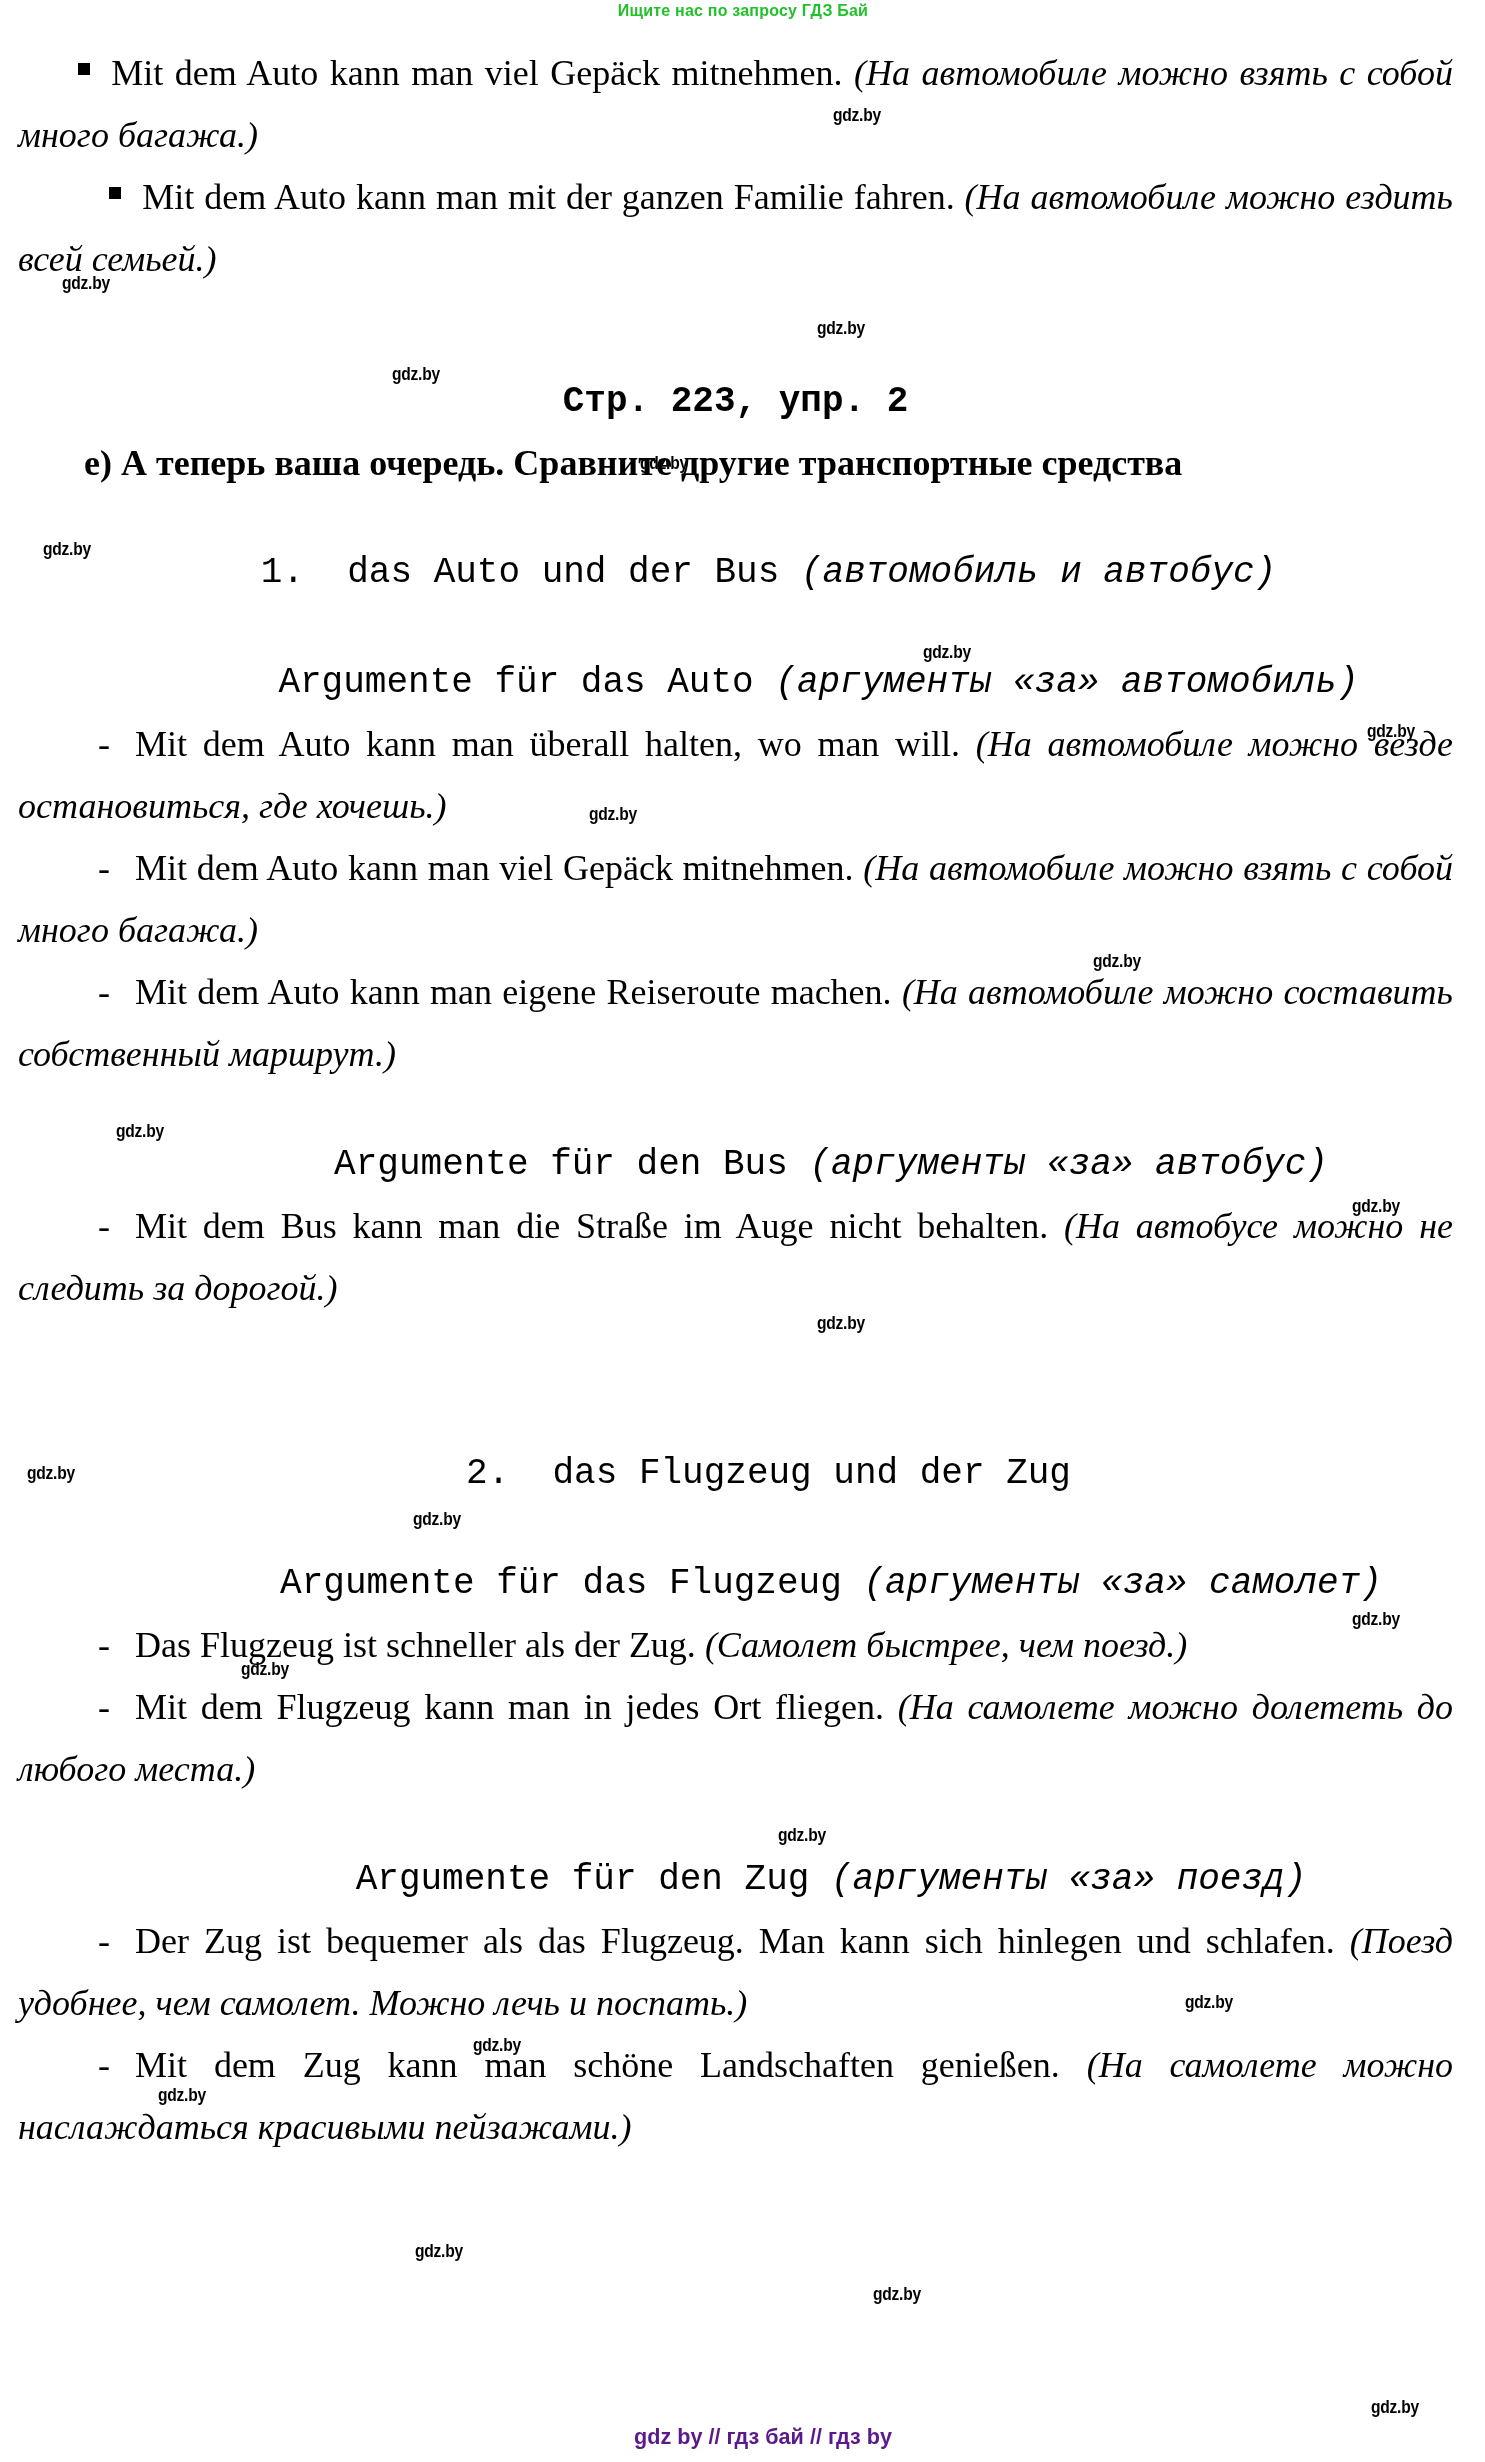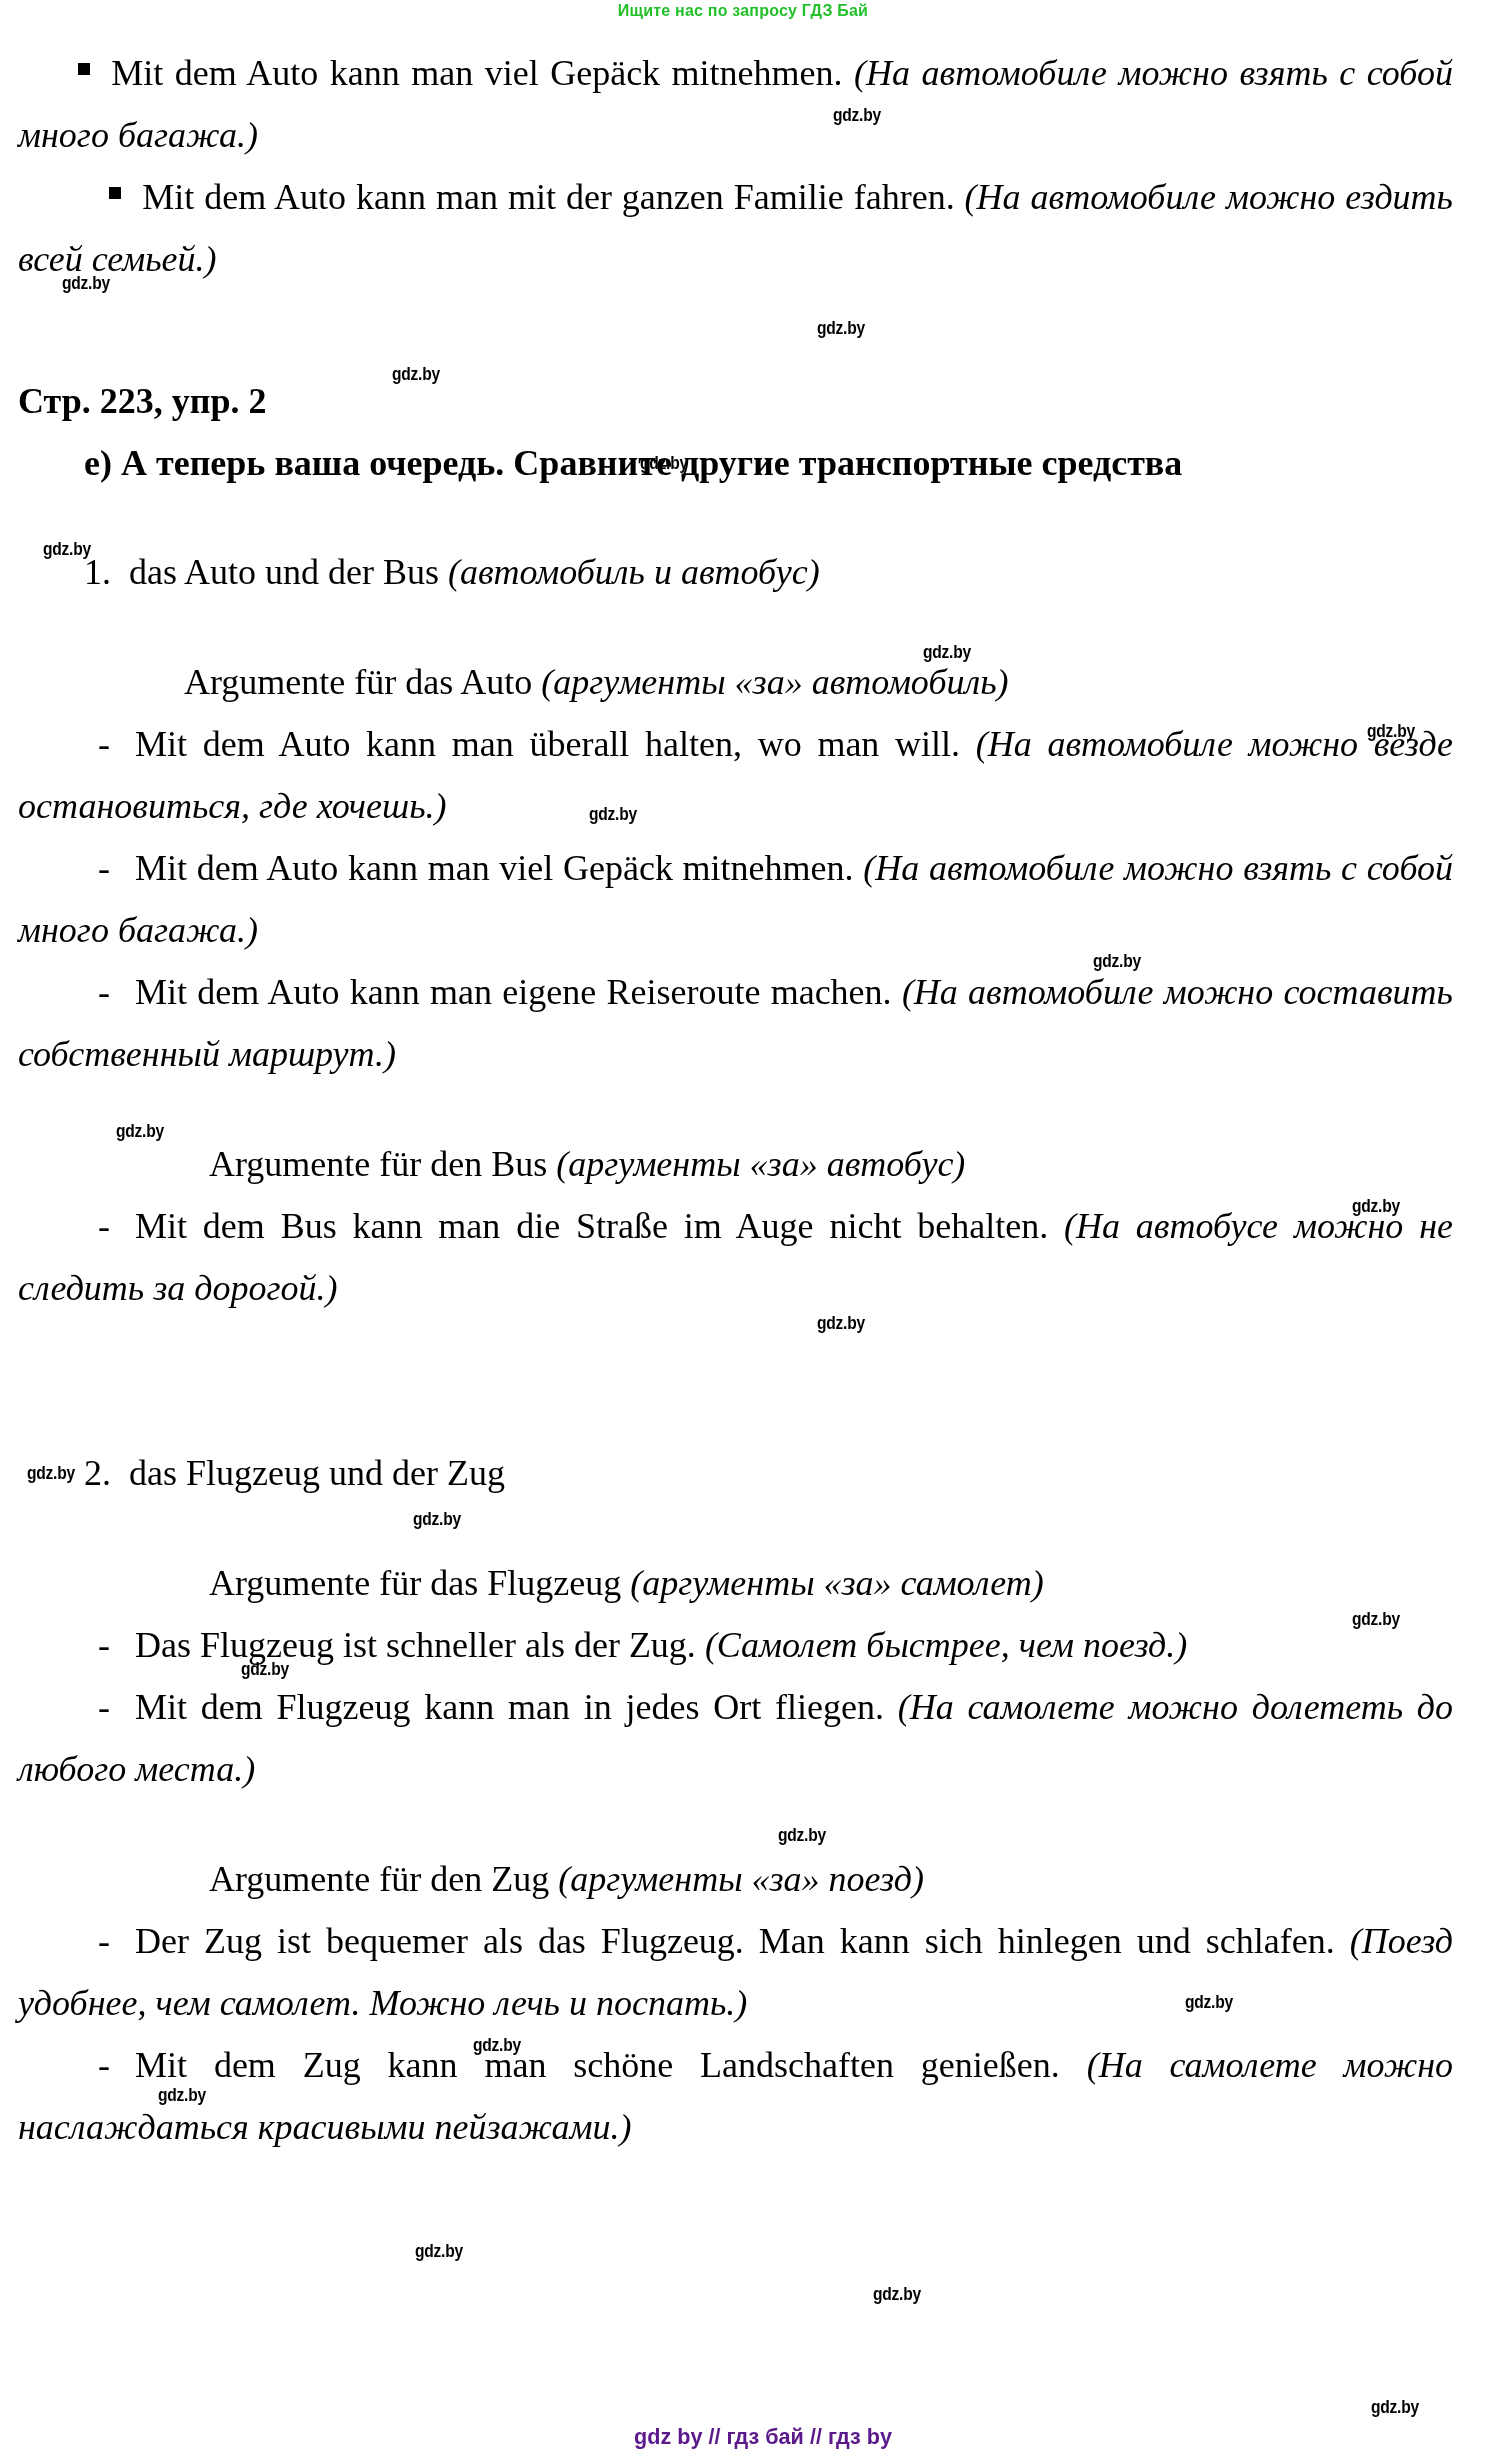--- a/index.html
+++ b/index.html
@@ -64,21 +64,21 @@
 
   p.line {
     margin: 0 0 0 0;
     font-size: 36px;
     line-height: 1.72;
     text-align: justify;
     text-justify: inter-word;
     font-family: "Liberation Serif", "DejaVu Serif", serif;
   }
 
-  p.line.nojust { text-align: left; }
+  p.line.nojust { text-align: center; font-family: Liberation Mono, monospace; }
 
   .de { font-style: normal; margin-top: 32px; }
   .ru { font-style: italic; }
 
   .bold { font-weight: bold; }
   .sq-bullet {
     display: inline-block;
     width: 11.6px;
     height: 11.6px;
     background: #000;

